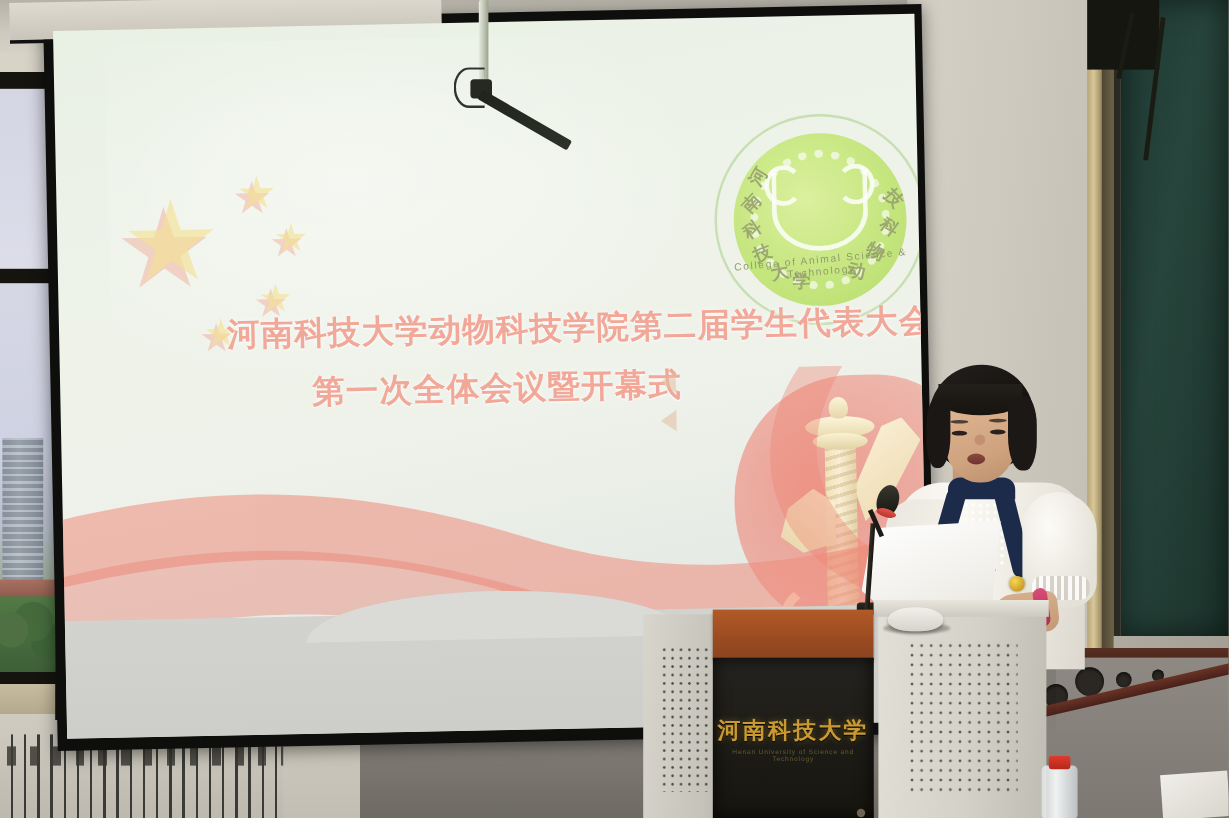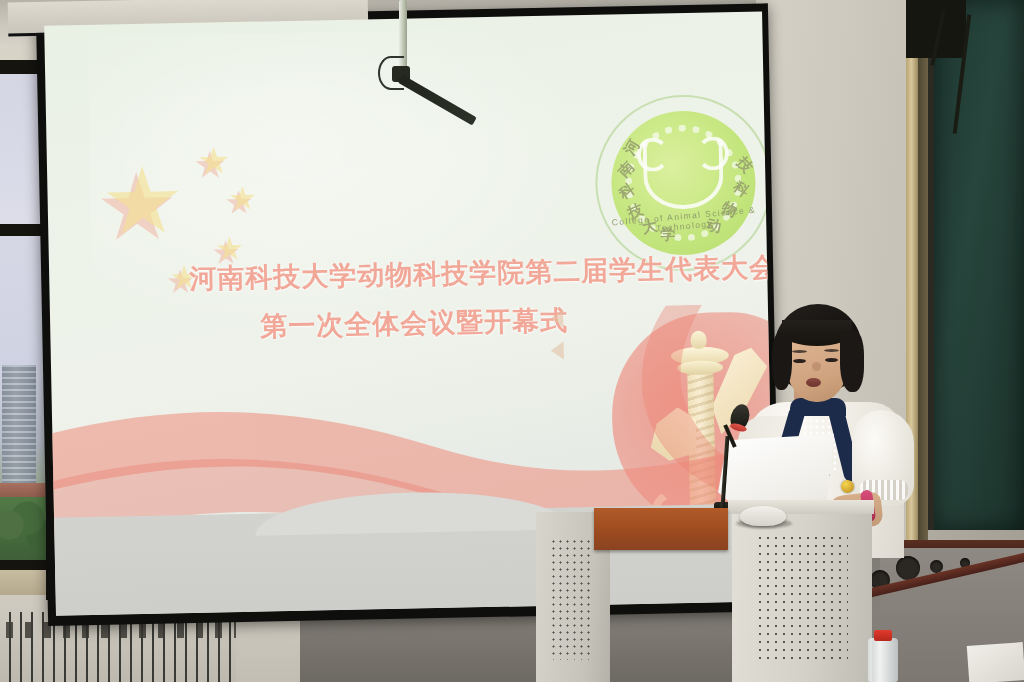--- a/index.html
+++ b/index.html
@@ -714,20 +714,25 @@
 
   <div id="lectern">
     <div class="lect-left-spk">
       <div class="lect-left-spk-grille"></div>
     </div>
     <div class="lect-right-spk">
       <div class="lect-right-spk-grille"></div>
     </div>
     <div class="lect-desktop"></div>
     <div class="lect-top-wood"></div>
+    <div class="lect-plaque">
+      <div class="lect-plaque-cn">河南科技大学</div>
+      <div class="lect-plaque-en">Henan University of Science and Technology</div>
+      <div class="lect-plaque-bolt"></div>
+    </div>
   </div>
 
   <div class="mouse-shadow"></div>
   <div class="mouse-obj"></div>
   <div class="water-bottle"></div>
   <div class="water-cap"></div>
   <div class="paper-stack-br"></div>
 
 </div>
 

